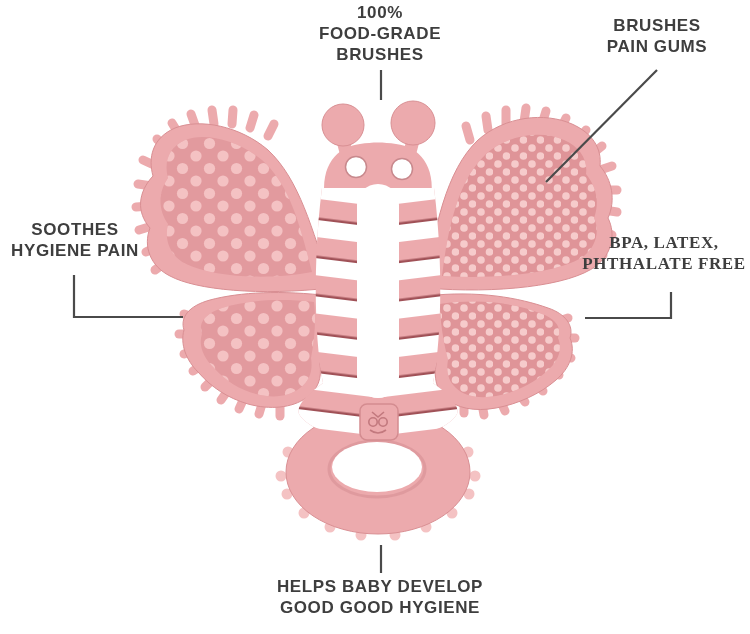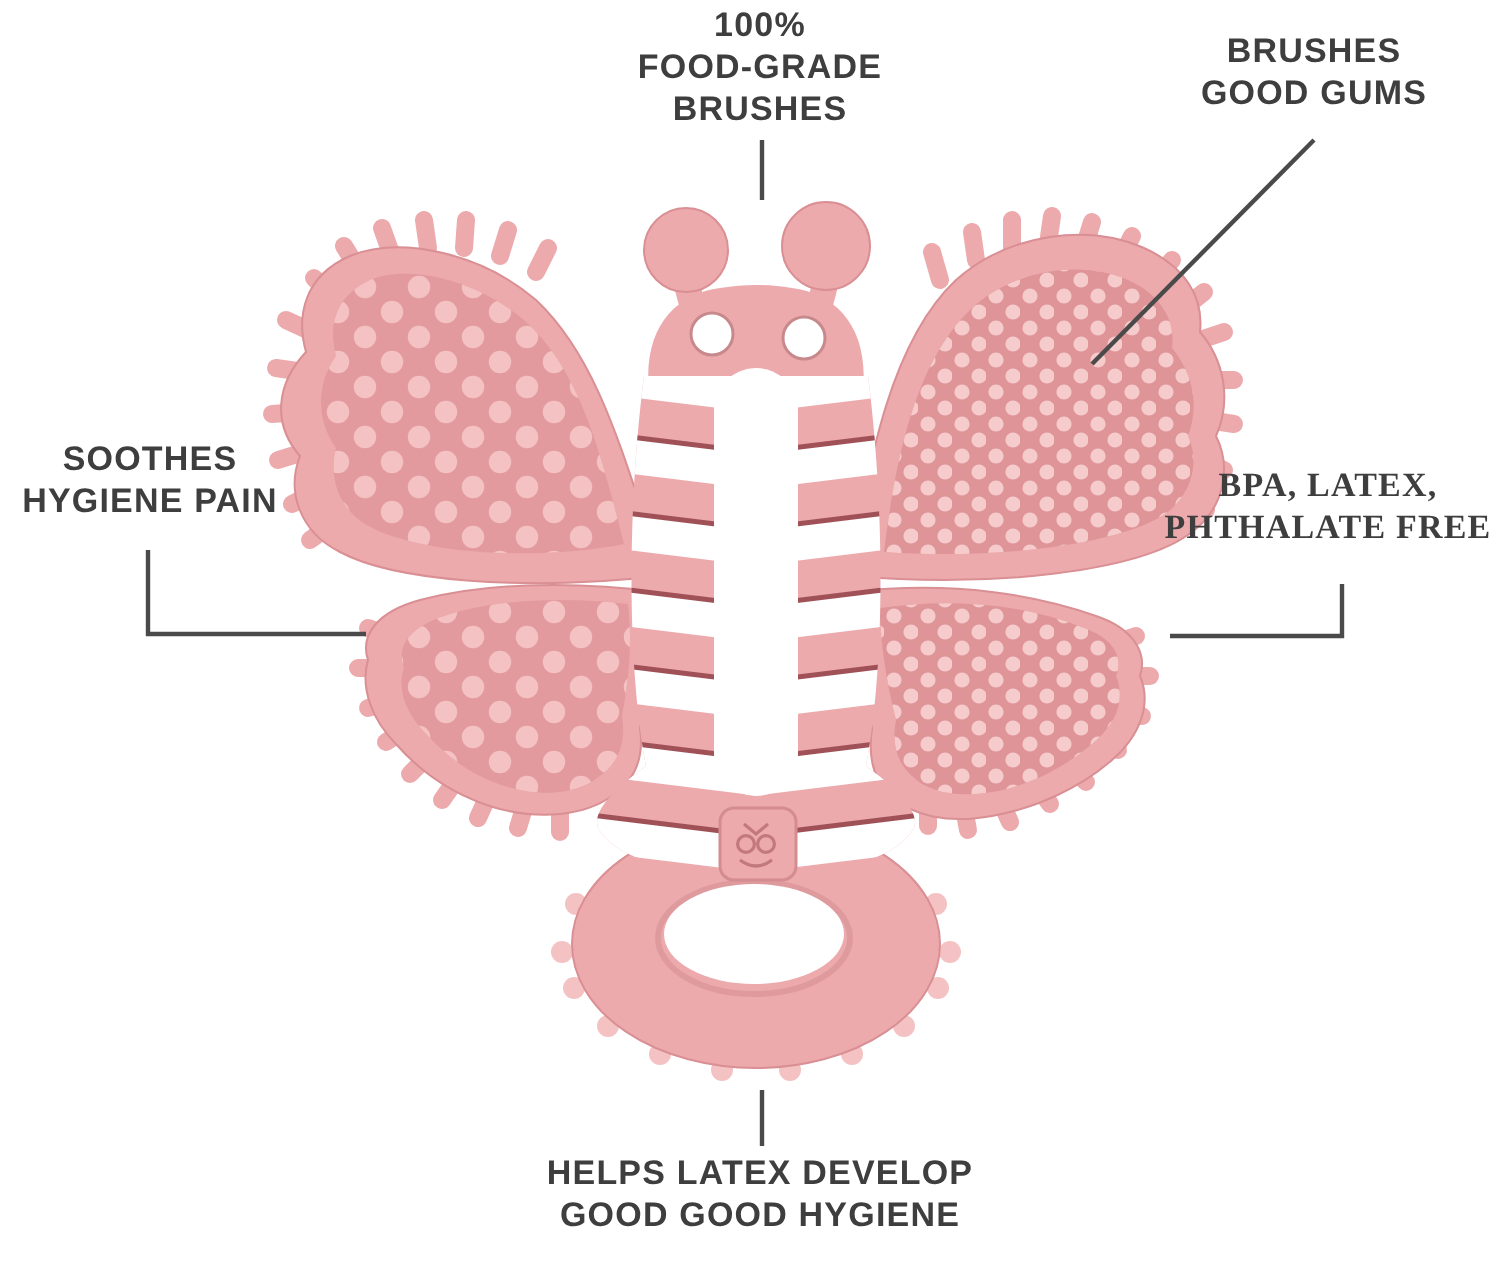--- a/index.html
+++ b/index.html
@@ -236,31 +236,31 @@
   </svg>
 
   <div class="callout c-top">
     <div>100%</div>
     <div>FOOD-GRADE</div>
     <div>BRUSHES</div>
   </div>
 
   <div class="callout c-tr">
     <div>BRUSHES</div>
-    <div>GOOD GUMS</div>
+    <div>PAIN GUMS</div>
   </div>
 
   <div class="callout c-left">
     <div>SOOTHES</div>
     <div>HYGIENE PAIN</div>
   </div>
 
   <div class="callout c-right">
     <div>BPA, LATEX,</div>
     <div>PHTHALATE FREE</div>
   </div>
 
   <div class="callout c-bottom">
-    <div>HELPS LATEX DEVELOP</div>
+    <div>HELPS BABY DEVELOP</div>
     <div>GOOD GOOD HYGIENE</div>
   </div>
 
 </div>
 
 </body></html>

